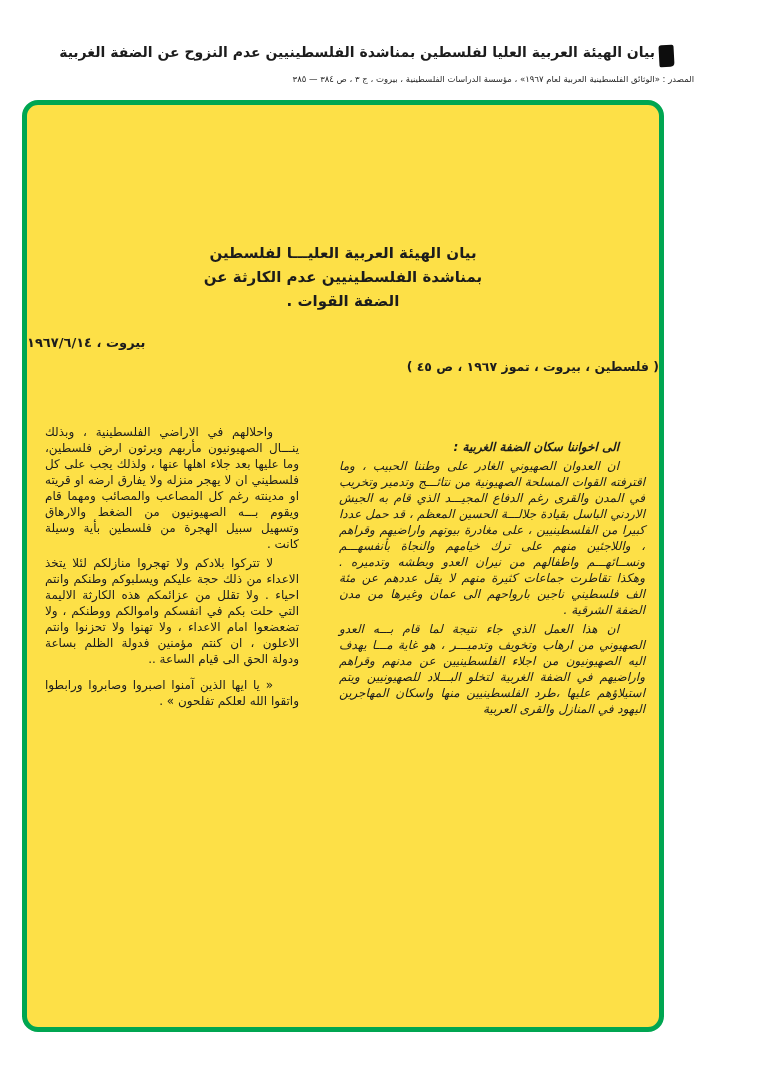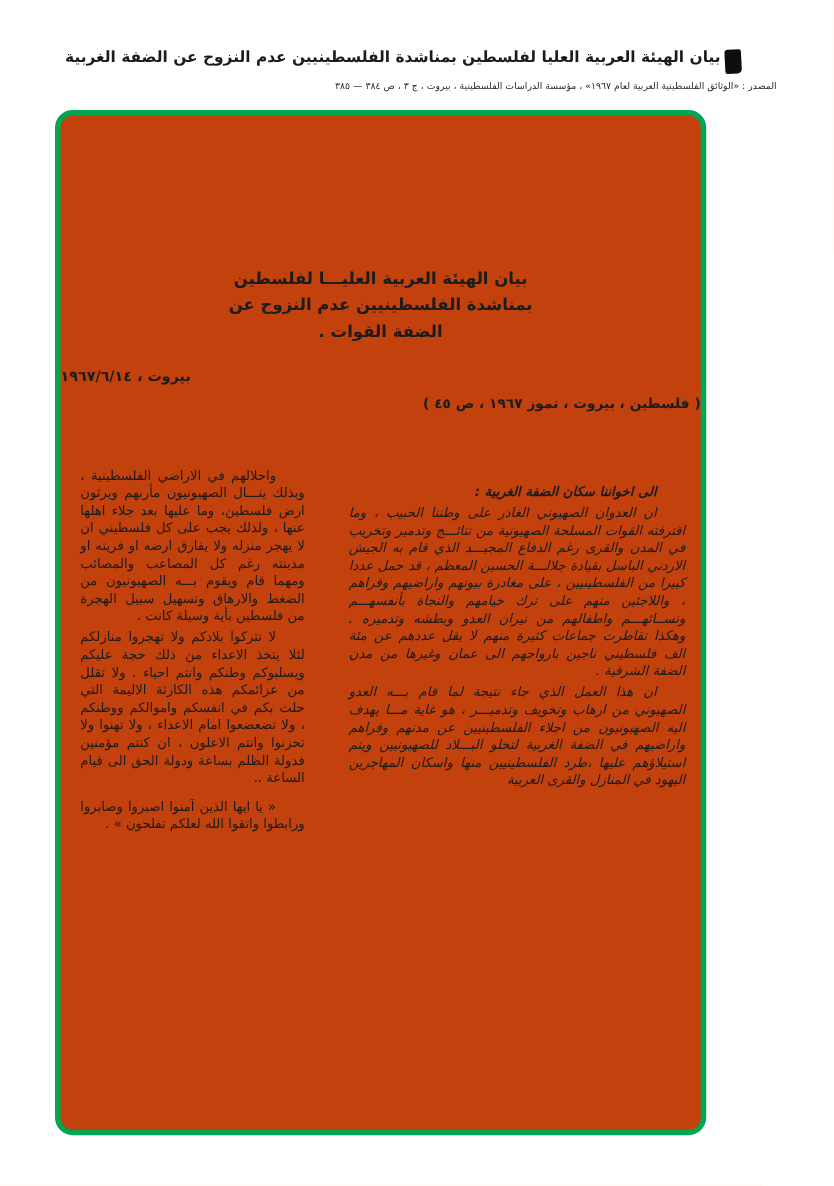--- a/index.html
+++ b/index.html
@@ -35,38 +35,37 @@
     right: 84px;
     width: 15px;
     height: 22px;
     background: #0d0d0d;
     border-radius: 3px 2px 4px 2px;
     transform: rotate(-3deg);
   }
   .header-source {
     position: absolute;
     top: 74px;
-    right: 52px;
+    right: 64px;
     font-size: 8.5px;
     color: #2b2b2b;
     white-space: nowrap;
     direction: rtl;
   }
 
   
   .green-box {
     position: absolute;
     top: 100px;
     left: 22px;
-    width: 592px;
+    width: 642px;
     height: 932px;
-    background: #c2410c;
+    background: #fde047;
     border: 5px solid var(--frame-green);
     border-radius: 16px;
-    margin-left: 28px;
   }
 
   
   .doc-title {
     margin-top: 136px;
     text-align: center;
     direction: rtl;
     font-weight: bold;
     font-size: 15px;
     line-height: 24px;
@@ -115,21 +114,21 @@
   <h1 class="header-title">بيان الهيئة العربية العليا لفلسطين بمناشدة الفلسطينيين عدم النزوح عن الضفة الغربية</h1>
 
   <span class="ink-blot"></span>
 
   <div class="header-source">المصدر : «الوثائق الفلسطينية العربية لعام ١٩٦٧» ، مؤسسة الدراسات الفلسطينية ، بيروت ، ج ٣ ، ص ٣٨٤ — ٣٨٥</div>
 
   <div class="green-box">
 
     <div class="doc-title">
       <div>بيان الهيئة العربية العليـــا لفلسطين</div>
-      <div>بمناشدة الفلسطينيين عدم النزوح عن</div>
+      <div>بمناشدة الفلسطينيين عدم الكارثة عن</div>
       <div>الضفة القوات .</div>
     </div>
 
     <div class="doc-date">بيروت ، ١٩٦٧/٦/١٤</div>
 
     <div class="doc-citation">( فلسطين ، بيروت ، تموز ١٩٦٧ ، ص ٤٥ )</div>
 
     <div class="columns">
 
       <div class="col col-right">

